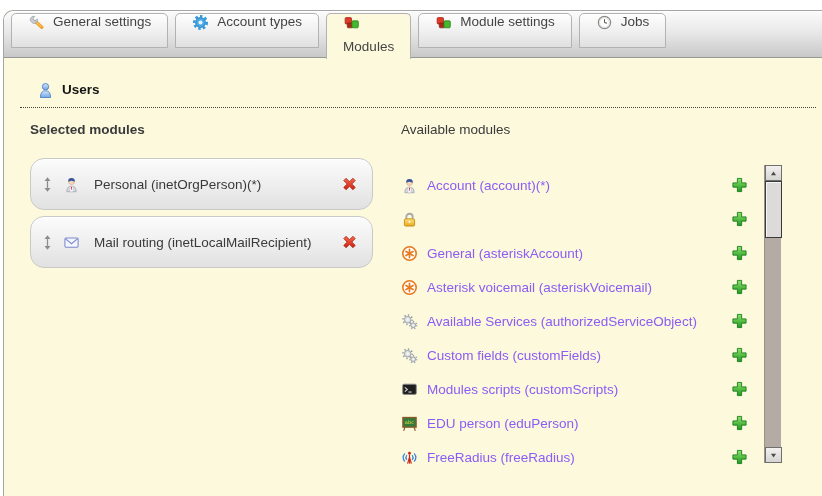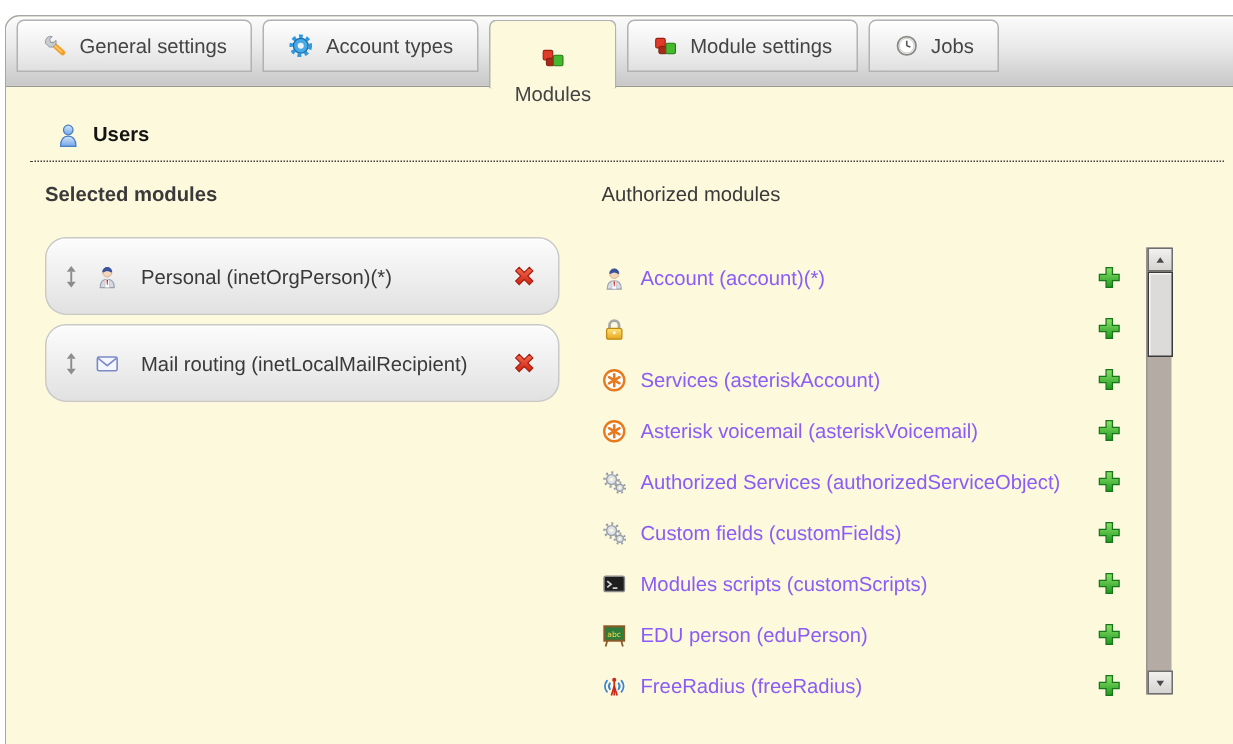--- a/index.html
+++ b/index.html
@@ -17,22 +17,22 @@
   
   .tabstrip{
     flex:none;height:47px;box-sizing:border-box;
     background:linear-gradient(180deg,#fbfbfb 0%,#e9e9e9 45%,#c8c8c8 100%);
     border-bottom:1px solid #979797;
     border-radius:10px 0 0 0;
     box-shadow:inset 0 1px 0 #ffffff;
     display:flex;align-items:flex-start;padding:2px 0 0 7px;
   }
   .tab{
-    box-sizing:border-box;height:35px;margin-right:7px;padding:16px 16px;
-    display:flex;align-items:center;gap:8px;
+    box-sizing:border-box;height:35px;margin-right:7px;padding:0 16px;
+    display:flex;gap:8px;
     background:linear-gradient(180deg,#fefefe 0%,#efefef 55%,#e0e0e0 100%);
     border:1px solid #b2b2b2;border-radius:5px 5px 0 0;
     color:#444444;cursor:pointer;white-space:nowrap;
     box-shadow:inset 0 1px 0 #ffffff;
   }
   .tab.active{
     height:46px;background:#fcf9dd;border-bottom:none;box-shadow:none;
     position:relative;z-index:2;flex-direction:column;
   }
   
@@ -162,21 +162,21 @@
               </linearGradient>
             </defs>
             <circle cx="8" cy="4.4" r="3" fill="url(#ug)" stroke="#4a7ec2" stroke-width="0.8"></circle>
             <path d="M3.2 14.6 Q3.2 8.2 8 8.2 Q12.8 8.2 12.8 14.6 Z" fill="url(#ug)" stroke="#4a7ec2" stroke-width="0.8"></path>
           </svg>
         </span>
       <span>Users</span>
     </div>
 
     <div class="col-label sel">Selected modules</div>
-    <div class="col-label avail">Authorized modules</div>
+    <div class="col-label avail">Available modules</div>
 
     <div class="sel-list" id="sel-list">
         <div class="sel-row">
     <span class="icon handle">
             <svg viewBox="0 0 10 16">
               <path d="M5 1.2 L7.8 4.8 H2.2 Z" fill="#8c8c8c"></path>
               <path d="M5 14.8 L7.8 11.2 H2.2 Z" fill="#8c8c8c"></path>
               <rect x="4.4" y="4.8" width="1.2" height="6.4" fill="#8c8c8c"></rect>
             </svg>
           </span>
@@ -284,21 +284,21 @@
     <span class="icon mod-icon">
             <svg viewBox="0 0 16 16">
               <circle cx="8" cy="8" r="6.3" fill="#ffffff" stroke="#e87a1e" stroke-width="1.5"></circle>
               <g stroke="#e87a1e" stroke-width="1.6" stroke-linecap="round">
                 <path d="M8 4.2 V11.8"></path>
                 <path d="M4.7 6.1 L11.3 9.9"></path>
                 <path d="M11.3 6.1 L4.7 9.9"></path>
               </g>
             </svg>
           </span>
-    <span class="av-label">Services (asteriskAccount)</span>
+    <span class="av-label">General (asteriskAccount)</span>
     <span class="icon add">
             <svg viewBox="0 0 16 16">
               <defs>
                 <linearGradient id="gg" x1="0" y1="0" x2="0" y2="1">
                   <stop offset="0" stop-color="#8ee26a"></stop>
                   <stop offset="1" stop-color="#1e9a1e"></stop>
                 </linearGradient>
               </defs>
               <path d="M6 1.8 H10 V6 H14.2 V10 H10 V14.2 H6 V10 H1.8 V6 H6 Z" fill="url(#gg)" stroke="#17761a" stroke-width="0.8"></path>
             </svg>
@@ -334,21 +334,21 @@
               <g fill="#dfe3e8" stroke="#99a0aa" stroke-width="0.9">
                 <circle cx="6.3" cy="6.3" r="3.1"></circle>
                 <circle cx="11.5" cy="11.5" r="2.2"></circle>
               </g>
               <circle cx="6.3" cy="6.3" r="4.4" fill="none" stroke="#99a0aa" stroke-width="1.6" stroke-dasharray="1.3 2.1"></circle>
               <circle cx="11.5" cy="11.5" r="3.2" fill="none" stroke="#99a0aa" stroke-width="1.4" stroke-dasharray="1.1 1.8"></circle>
               <circle cx="6.3" cy="6.3" r="1.1" fill="#fcf9dd"></circle>
               <circle cx="11.5" cy="11.5" r="0.8" fill="#fcf9dd"></circle>
             </svg>
           </span>
-    <span class="av-label">Authorized Services (authorizedServiceObject)</span>
+    <span class="av-label">Available Services (authorizedServiceObject)</span>
     <span class="icon add">
             <svg viewBox="0 0 16 16">
               <defs>
                 <linearGradient id="gg" x1="0" y1="0" x2="0" y2="1">
                   <stop offset="0" stop-color="#8ee26a"></stop>
                   <stop offset="1" stop-color="#1e9a1e"></stop>
                 </linearGradient>
               </defs>
               <path d="M6 1.8 H10 V6 H14.2 V10 H10 V14.2 H6 V10 H1.8 V6 H6 Z" fill="url(#gg)" stroke="#17761a" stroke-width="0.8"></path>
             </svg>

